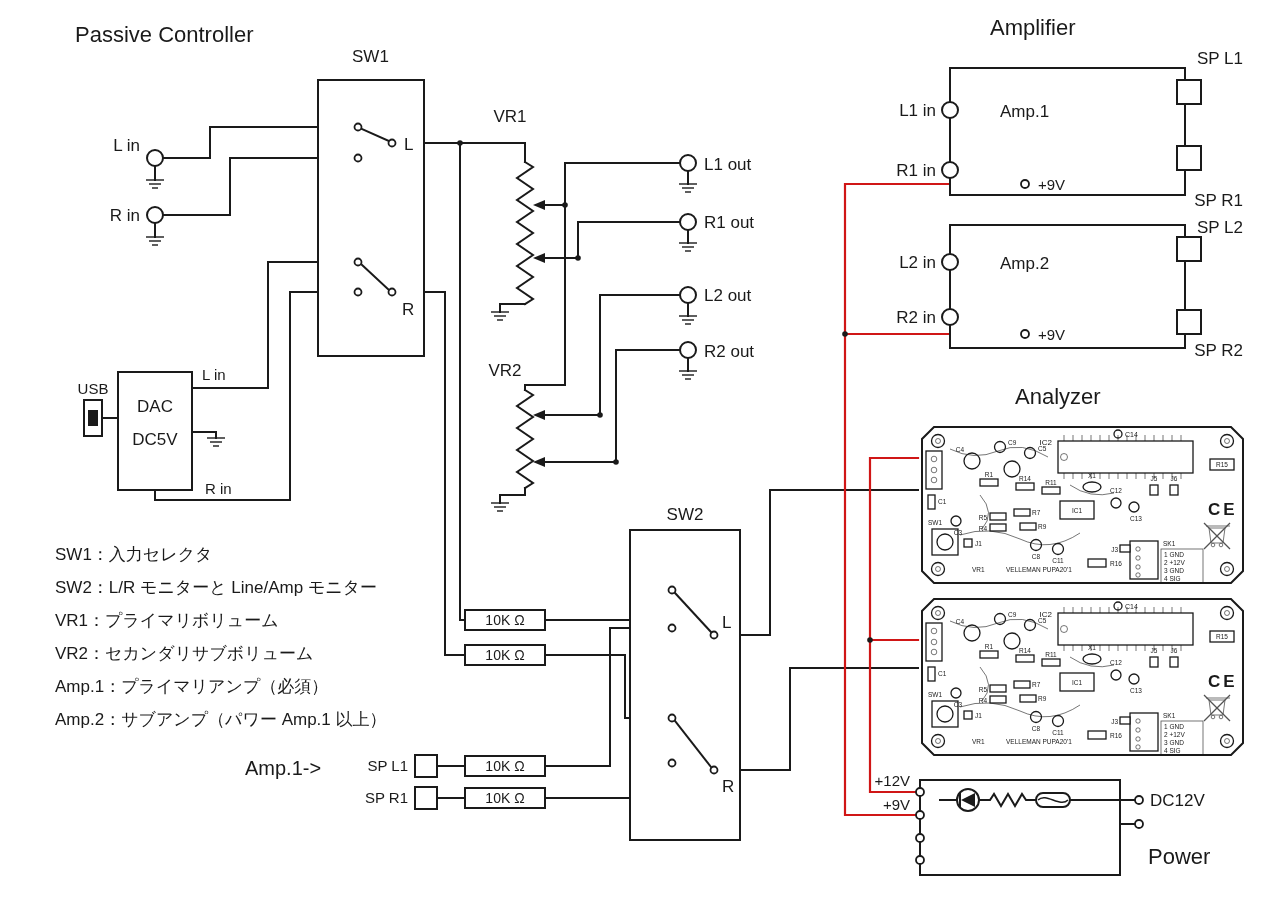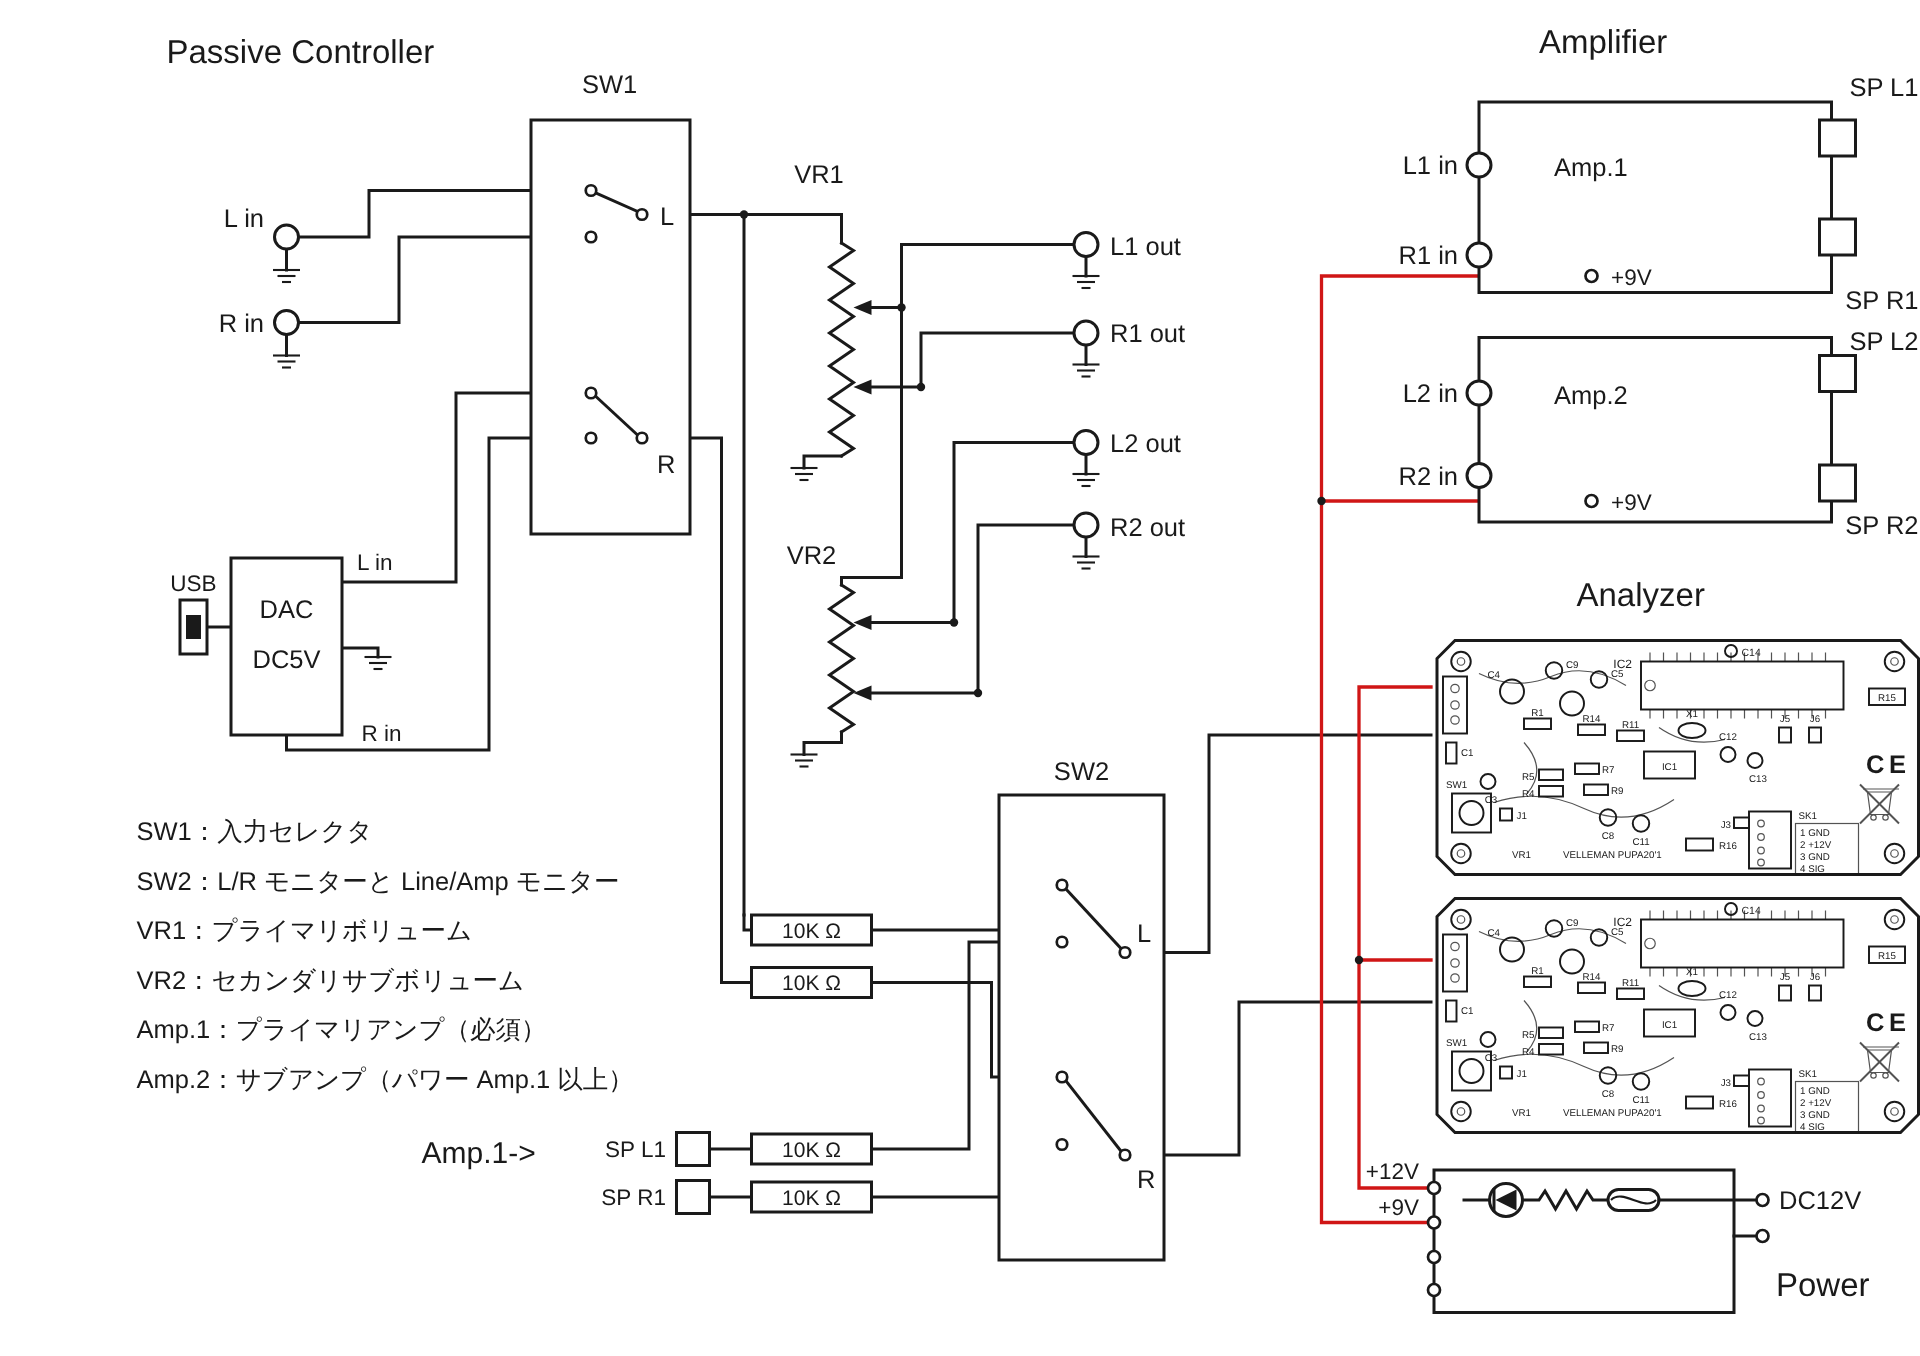--- a/index.html
+++ b/index.html
@@ -1,16 +1,16 @@
 <!DOCTYPE html>
 <html><head>
 <meta charset="utf-8">
 <style>
   html,body{margin:0;padding:0;background:#ffffff;}
-  .canvas{width:1116px;height:904px;background:#ffffff;position:relative;font-family:"Liberation Sans",sans-serif;margin-left:36px;}
+  .canvas{width:1116px;height:904px;background:#ffffff;position:relative;font-family:"Liberation Sans",sans-serif;}
   svg{display:block;}
   text{fill:#1a1a1a;font-family:"Liberation Sans",sans-serif;}
   .t22{font-size:22px;}
   .t20{font-size:20px;}
   .t17{font-size:17px;}
   .t15{font-size:15px;}
   .t14{font-size:14px;}
   .t8{font-size:8px;}
   .t7{font-size:7px;}
   .t65{font-size:6.5px;}

